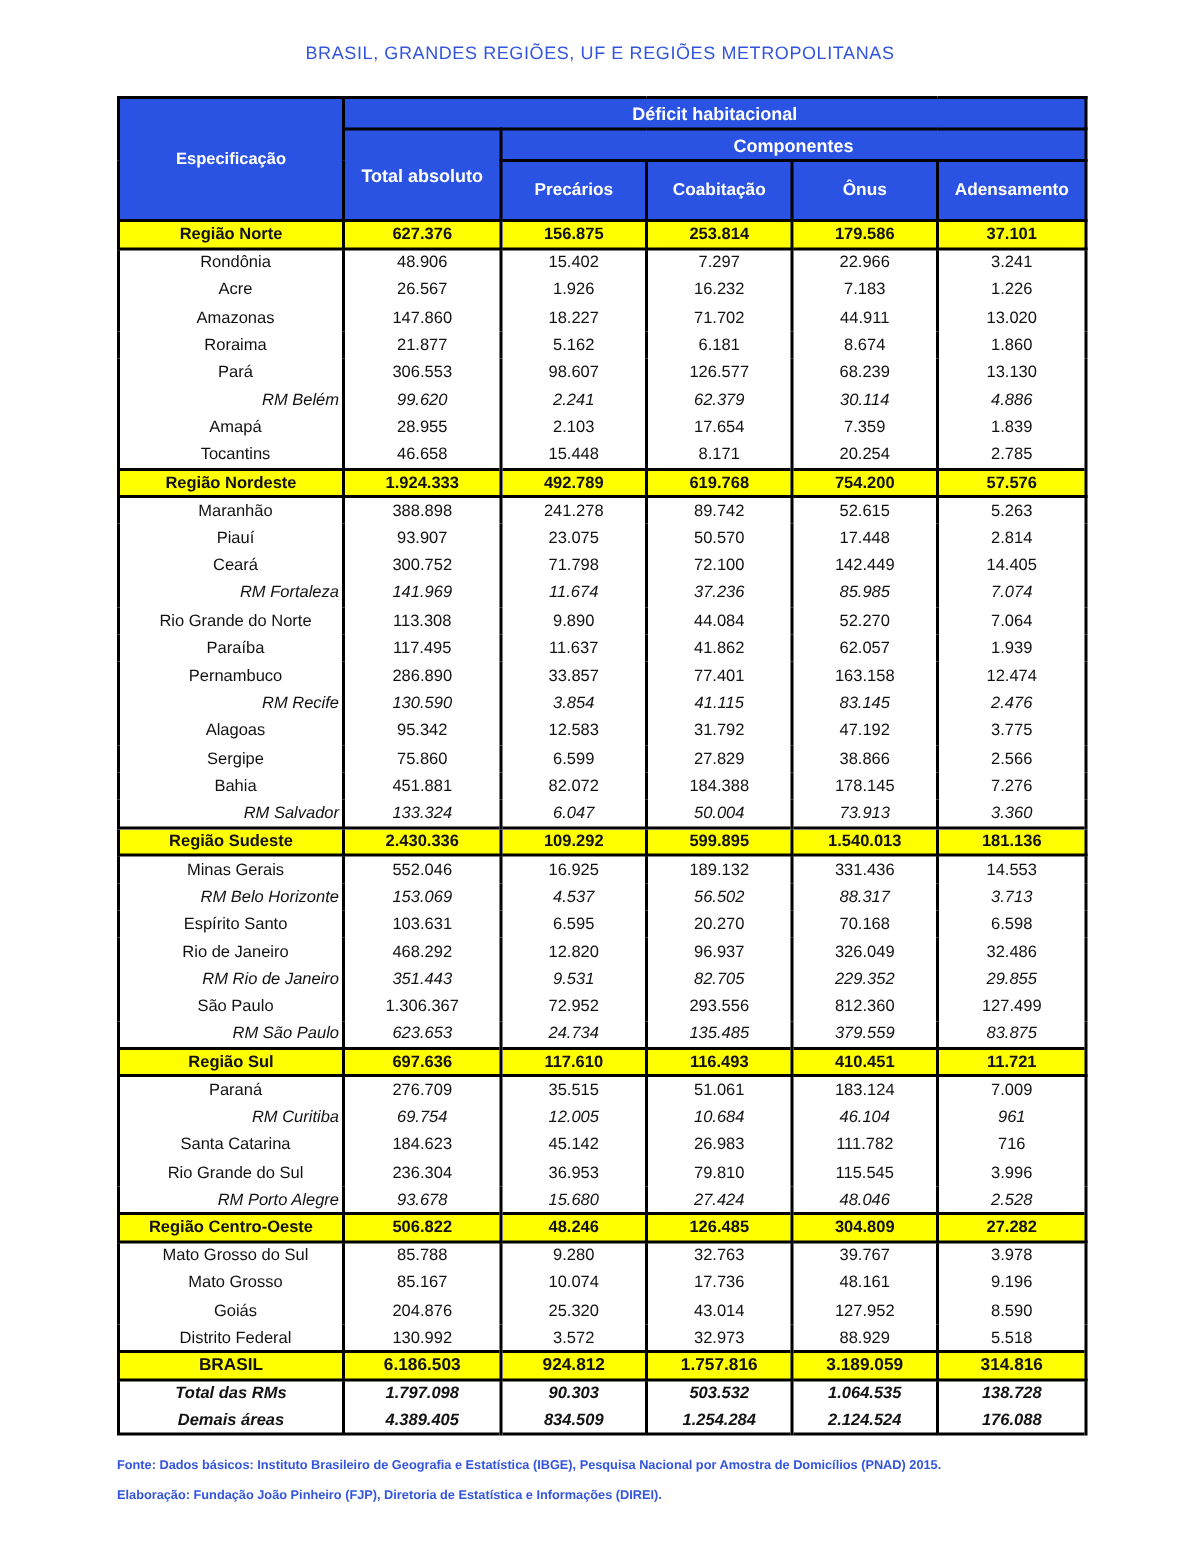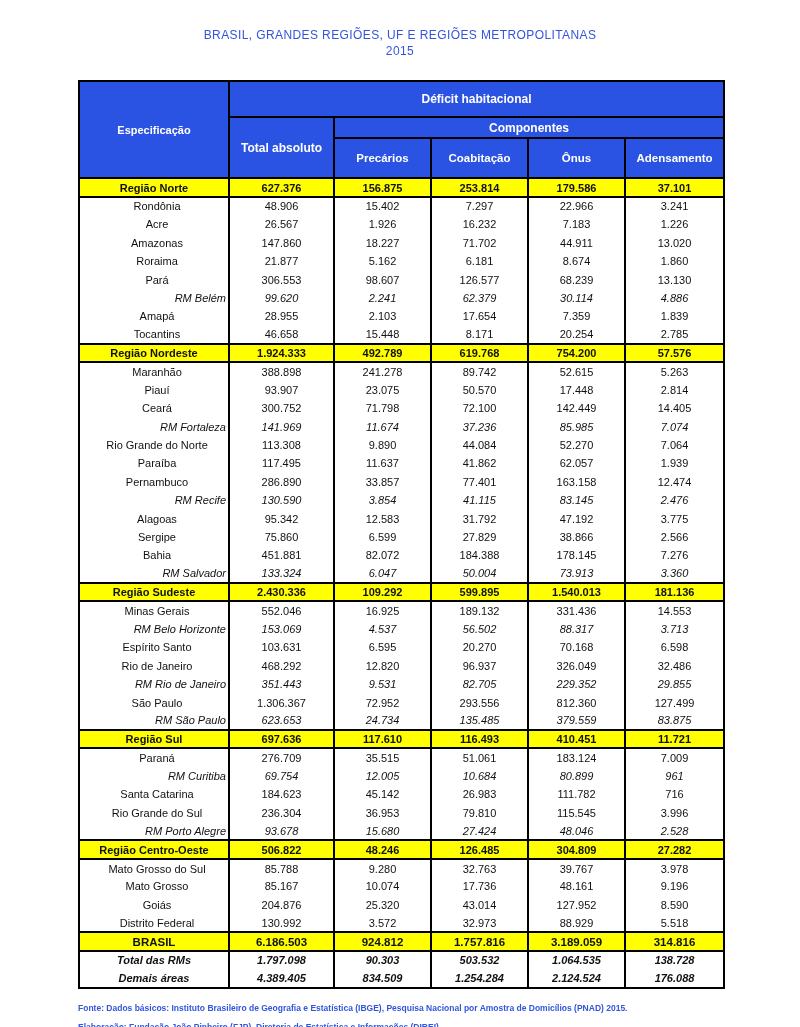--- a/index.html
+++ b/index.html
@@ -41,21 +41,21 @@
   col.c-comp-last{width:99px;}
 
   thead th{
     background:var(--header-blue);
     color:#ffffff;
     font-weight:bold;
     border:2px solid var(--border-black);
     font-size:12px;
     padding:0 2px;
   }
-  thead tr.h1 th{height:36px;}
+  thead tr.h1 th{height:21px;}
   thead tr.h2 th{height:21px;}
   thead tr.h3 th{height:40px;font-size:11.5px;text-align:center;}
   th.esp{font-size:11px;}
 
   tbody td{
     height:18.4px;
     font-size:11px;
     text-align:center;
     padding:0 2px;
     border-left:2px solid var(--border-black);
@@ -85,21 +85,20 @@
   }
   .footer .line{margin-bottom:9px;}
 </style>
 </head>
 <body>
 
 <div class="page">
 
   <div class="title-block">
     <div>BRASIL, GRANDES REGIÕES, UF E REGIÕES METROPOLITANAS</div>
-    <div>2015</div>
   </div>
 
   <div class="table-wrap">
     <table>
       <colgroup>
         <col class="c-esp">
           <col class="c-total">
         <col class="c-comp">
           <col class="c-comp">
           <col class="c-comp">
@@ -376,21 +375,21 @@
             <td>35.515</td>
             <td>51.061</td>
             <td>183.124</td>
             <td>7.009</td>
           </tr>
           <tr class="row-rm">
             <td class="label-cell">RM Curitiba</td>
             <td>69.754</td>
             <td>12.005</td>
             <td>10.684</td>
-            <td>80.899</td>
+            <td>46.104</td>
             <td>961</td>
           </tr>
           <tr class="row-state">
             <td class="label-cell">Santa Catarina</td>
             <td>184.623</td>
             <td>45.142</td>
             <td>26.983</td>
             <td>111.782</td>
             <td>716</td>
           </tr>

